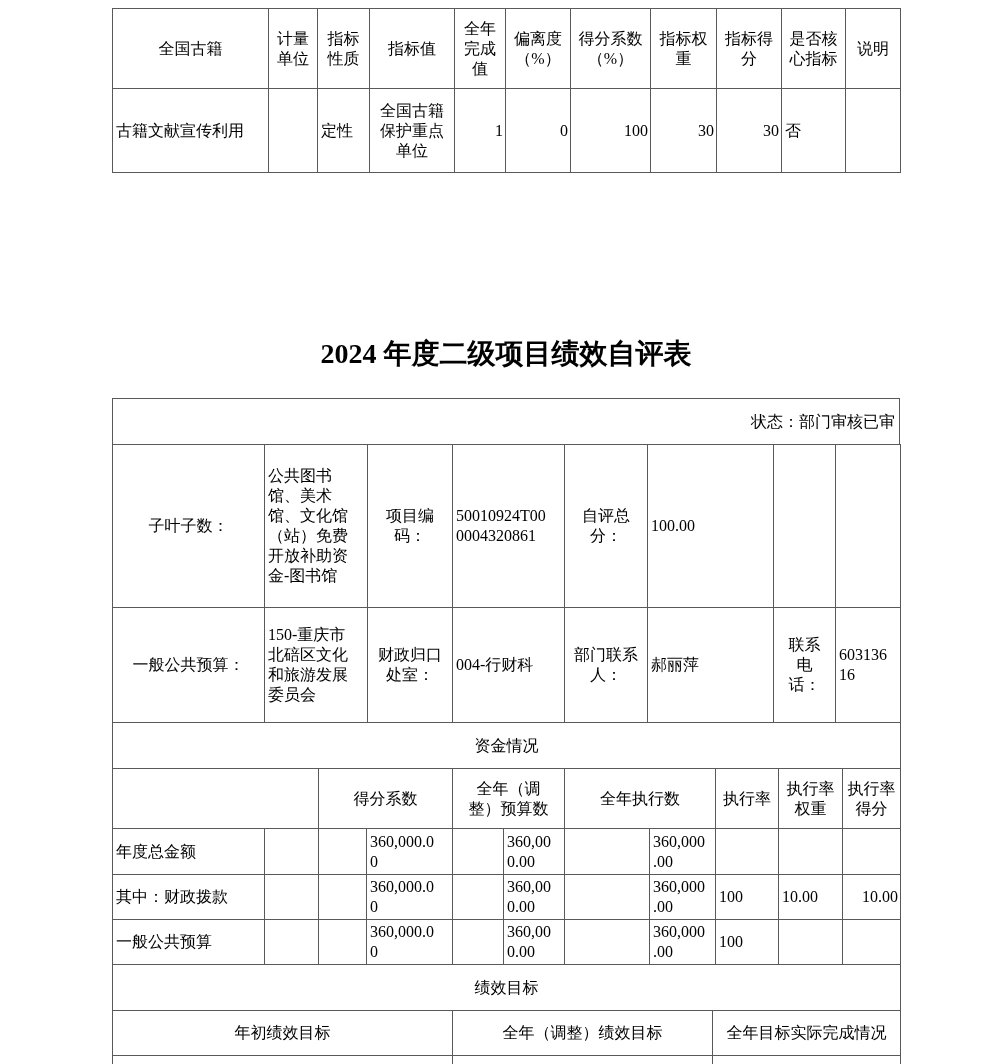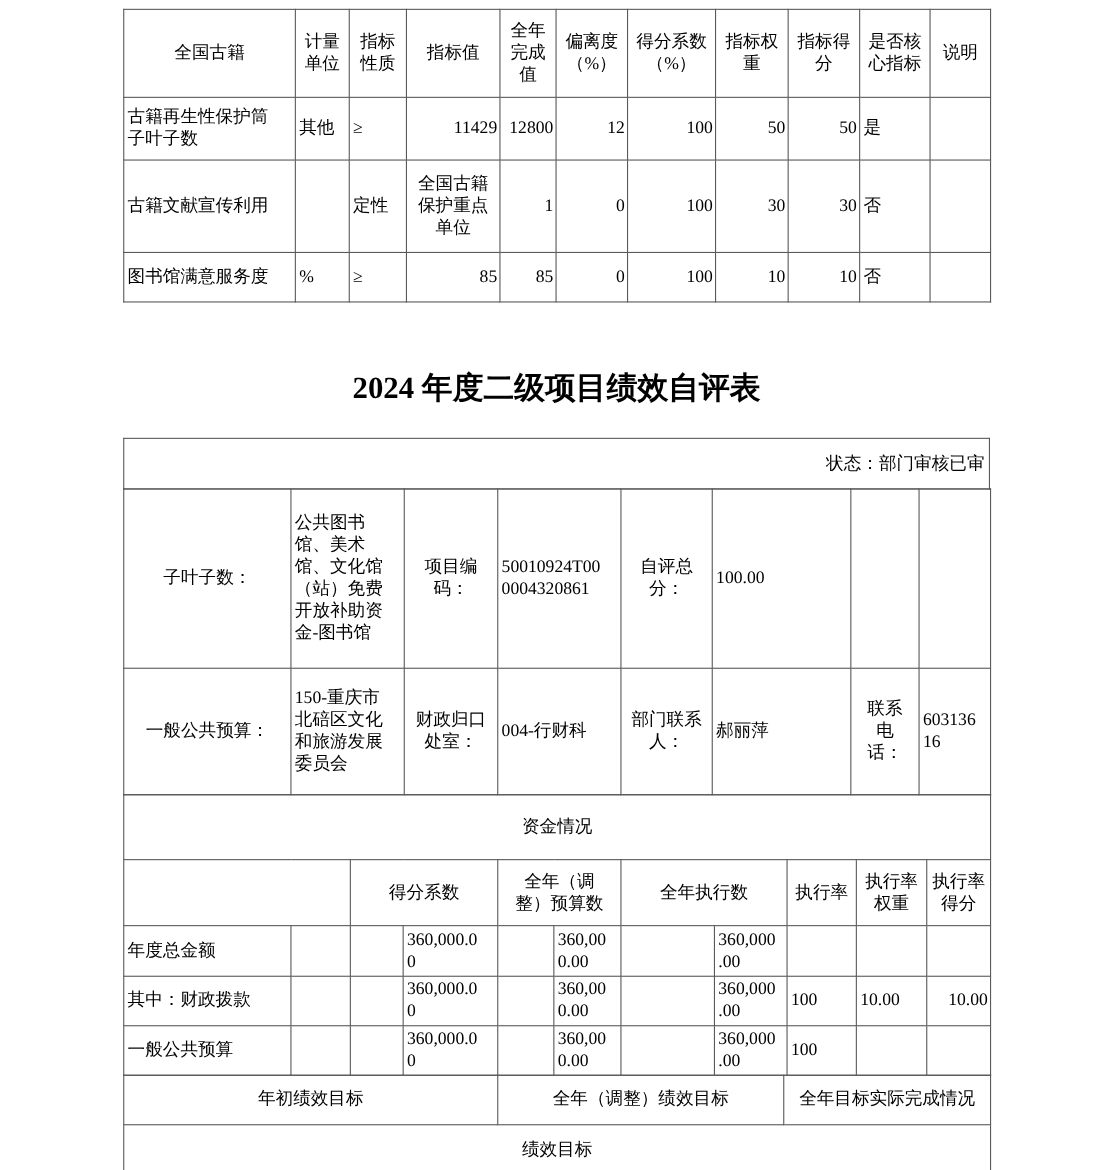--- a/index.html
+++ b/index.html
@@ -66,59 +66,32 @@
       <td class="c">得分系数
 （%）</td>
       <td class="c">指标权
 重</td>
       <td class="c">指标得
 分</td>
       <td class="c">是否核
 心指标</td>
       <td class="c">说明</td>
     </tr>
-    <tr style="height:57px">
-      <td>古籍再生性保护筒
-子叶子数</td>
-      <td>其他</td>
-      <td>≥</td>
-      <td class="r">11429</td>
-      <td class="r">12800</td>
-      <td class="r">12</td>
-      <td class="r">100</td>
-      <td class="r">50</td>
-      <td class="r">50</td>
-      <td>是</td>
-      <td></td>
-    </tr>
     <tr style="height:84px">
       <td>古籍文献宣传利用</td>
       <td></td>
       <td>定性</td>
       <td class="c">全国古籍
 保护重点
 单位</td>
       <td class="r">1</td>
       <td class="r">0</td>
       <td class="r">100</td>
       <td class="r">30</td>
       <td class="r">30</td>
-      <td>否</td>
-      <td></td>
-    </tr>
-    <tr style="height:45px">
-      <td>图书馆满意服务度</td>
-      <td>%</td>
-      <td>≥</td>
-      <td class="r">85</td>
-      <td class="r">85</td>
-      <td class="r">0</td>
-      <td class="r">100</td>
-      <td class="r">10</td>
-      <td class="r">10</td>
       <td>否</td>
       <td></td>
     </tr>
   </tbody>
     </table>
 
   <div class="title">2024 年度二级项目绩效自评表</div>
 
   <div class="t2">
 
@@ -189,21 +162,21 @@
           <col style="width:86px">
         <col style="width:51px">
           <col style="width:61px">
           <col style="width:85px">
           <col style="width:66px">
         <col style="width:63px">
           <col style="width:64px">
           <col style="width:58px">
       </colgroup>
       <tbody>
-          <tr style="height:59px">
+          <tr style="height:46px">
         <td colspan="11" class="c">资金情况</td>
       </tr>
       <tr style="height:60px">
         <td colspan="2"></td>
         <td colspan="2" class="c">得分系数</td>
         <td colspan="2" class="c">全年（调
 整）预算数</td>
         <td colspan="2" class="c">全年执行数</td>
         <td class="c">执行率</td>
         <td class="c">执行率
@@ -262,28 +235,28 @@
     </tbody>
       </table>
 
     <table>
       <colgroup>
         <col style="width:340px">
           <col style="width:260px">
           <col style="width:188px">
       </colgroup>
       <tbody>
-          <tr style="height:45px">
+          <tr style="height:46px">
+        <td colspan="3" class="c">绩效目标</td>
+      </tr>
+      <tr style="height:45px">
         <td class="c">年初绩效目标</td>
         <td class="c">全年（调整）绩效目标</td>
         <td class="c">全年目标实际完成情况</td>
       </tr>
-      <tr style="height:46px">
-        <td colspan="3" class="c">绩效目标</td>
-      </tr>
       <tr style="height:24px">
         <td></td>
         <td></td>
         <td></td>
       </tr>
     </tbody>
       </table>
 
   </div>
 </div>

